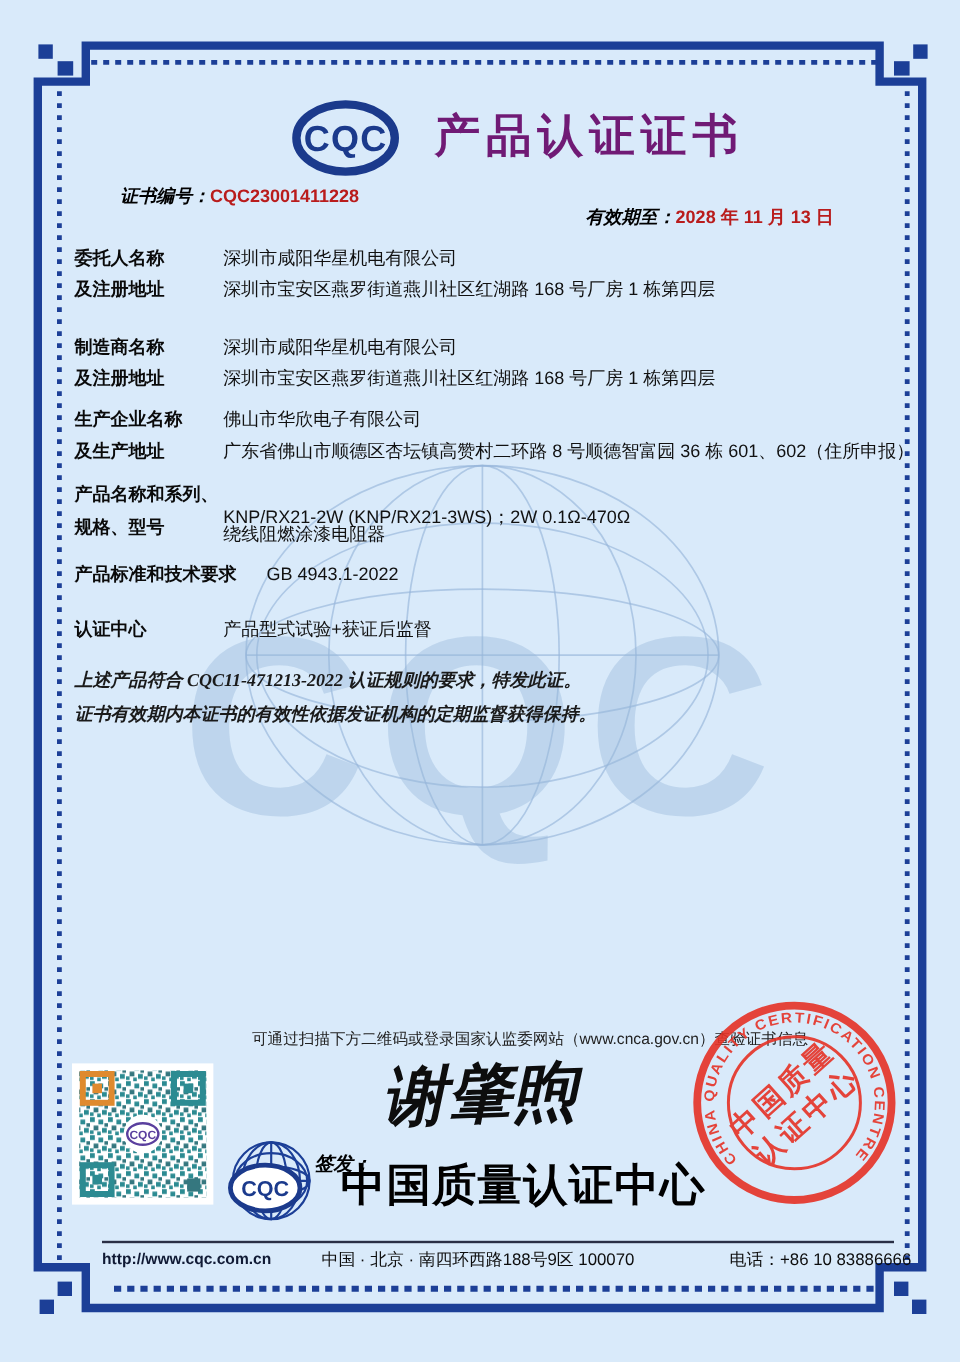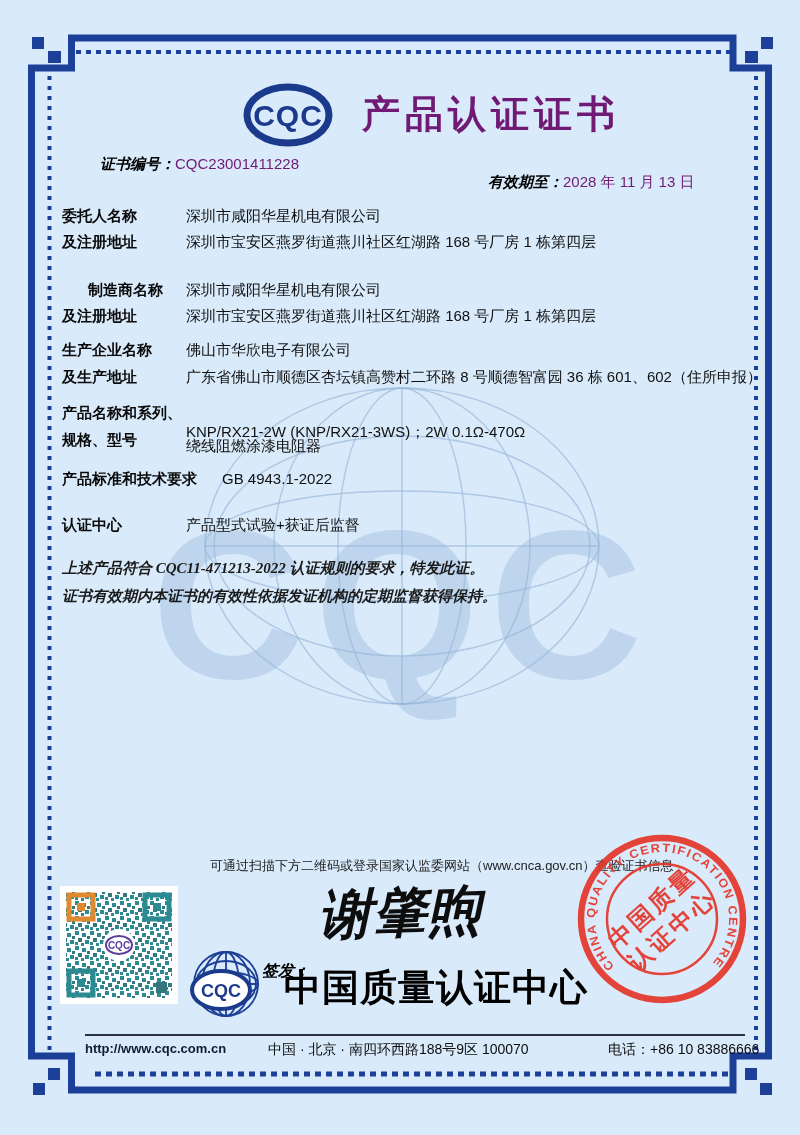--- a/index.html
+++ b/index.html
@@ -2,21 +2,21 @@
 <html><head>
 <meta charset="utf-8">
 <style>
   html,body{margin:0;padding:0;}
   body{font-family:"Liberation Sans",sans-serif;background:#d9eafa;}
   .page{position:relative;width:800px;height:1135px;background:#d9eafa;overflow:hidden;}
   .abs{position:absolute;}
   .t{position:absolute;white-space:nowrap;color:#111;font-size:15px;line-height:1.2;}
   .lbl{font-weight:700;color:#0a0a0a;}
   .kai{font-family:"Liberation Serif",serif;font-style:italic;font-weight:700;color:#000;margin-top:41px;}
-  .num{font-weight:400;color:#701a75;}
+  .num{font-weight:700;color:#b91c1c;}
   .title{font-size:38px;font-weight:800;letter-spacing:5px;color:#701a75;}
   .stmt{font-family:"Liberation Serif",serif;font-style:italic;font-weight:600;font-size:15px;color:#1a1a1a;}
   .mono{font-family:Liberation Sans, sans-serif;}
   .sig{font-size:54px;font-weight:600;font-style:italic;color:#0d0d0d;transform:rotate(-2deg);}
   .orgname{font-size:37px;font-weight:600;letter-spacing:1px;color:#000;}
   svg text{font-family:"Liberation Sans",sans-serif;}
 </style>
 </head>
 <body>
 
@@ -64,21 +64,21 @@
   </div>
   <div class="t" style="left:488px;top:173px;z-index:2;">
     <span class="kai">有效期至：</span><span class="num">2028 年 11 月 13 日</span>
   </div>
 
   <div class="t lbl" style="left:62px;top:207px;z-index:2;">委托人名称</div>
   <div class="t lbl" style="left:62px;top:233px;z-index:2;">及注册地址</div>
   <div class="t" style="left:186px;top:207px;z-index:2;">深圳市咸阳华星机电有限公司</div>
   <div class="t" style="left:186px;top:233px;z-index:2;">深圳市宝安区燕罗街道燕川社区红湖路 168 号厂房 1 栋第四层</div>
 
-  <div class="t lbl" style="left:62px;top:281px;z-index:2;margin-left:26px;">制造商名称</div>
+  <div class="t lbl" style="left:62px;top:281px;z-index:2;">制造商名称</div>
   <div class="t lbl" style="left:62px;top:307px;z-index:2;">及注册地址</div>
   <div class="t" style="left:186px;top:281px;z-index:2;">深圳市咸阳华星机电有限公司</div>
   <div class="t" style="left:186px;top:307px;z-index:2;">深圳市宝安区燕罗街道燕川社区红湖路 168 号厂房 1 栋第四层</div>
 
   <div class="t lbl" style="left:62px;top:341px;z-index:2;">生产企业名称</div>
   <div class="t lbl" style="left:62px;top:368px;z-index:2;">及生产地址</div>
   <div class="t" style="left:186px;top:341px;z-index:2;">佛山市华欣电子有限公司</div>
   <div class="t" style="left:186px;top:368px;z-index:2;">广东省佛山市顺德区杏坛镇高赞村二环路 8 号顺德智富园 36 栋 601、602（住所申报）</div>
 
   <div class="t lbl" style="left:62px;top:404px;z-index:2;">产品名称和系列、</div>

